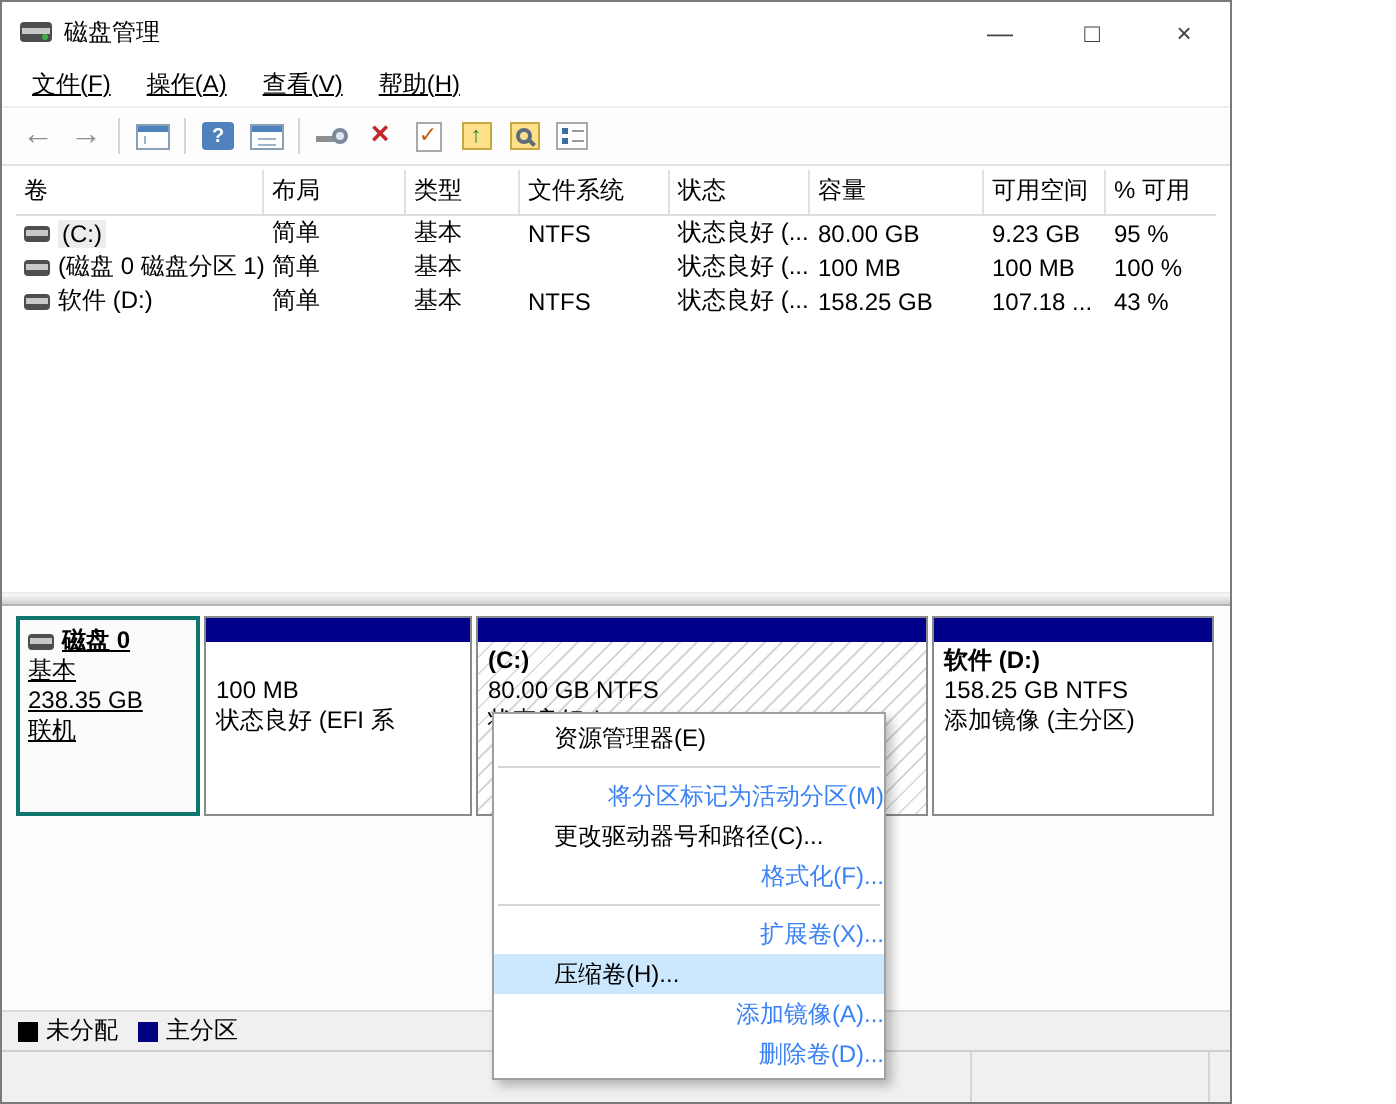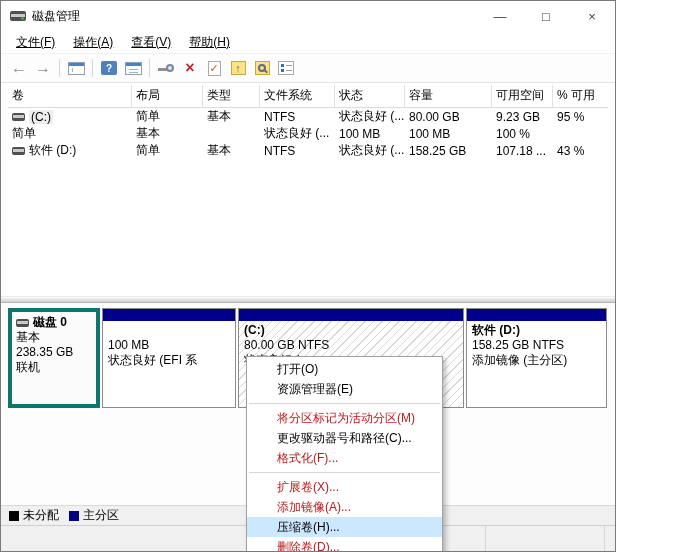--- a/index.html
+++ b/index.html
@@ -55,21 +55,21 @@
   .vol-head > div { padding:2px 4px 3px 4px; border-right:1px solid #e1e1e1; white-space:nowrap; overflow:hidden; }
   .vol-row > div { padding:1px 4px; height:17px; white-space:nowrap; overflow:hidden; display:flex; align-items:center; gap:4px; }
   .sel-box { background:#ededed; padding:0 2px; }
 
   
   .splitter { flex:0 0 6px; background:linear-gradient(#fafafa,#cfcfcf); border-bottom:1px solid #b5b5b5; }
 
   
   .graphic { flex:1 1 auto; background:#fdfdfd; padding:5px 8px 0 7px; position:relative; }
   .disk-row { display:flex; height:100px; }
-  .disk-info { width:92px; flex:0 0 92px; border:4px solid #0f766e; background:#fbfbfb; padding:3px 4px; line-height:15px; }
+  .disk-info { width:92px; flex:0 0 92px; border:2px solid #0f766e; background:#fbfbfb; padding:3px 4px; line-height:15px;text-decoration:underline; }
   .disk-info .dname { display:flex; align-items:center; gap:4px; font-weight:bold; }
   .part-area { flex:1; display:flex; margin-left:2px; gap:2px; }
   .part { border:1px solid #8a8a8a; background:#fff; display:flex; flex-direction:column; }
   .part-strip { height:12px; background:#00008b; flex:0 0 12px; }
   .part-body { flex:1; padding:2px 5px; line-height:15px; overflow:hidden; white-space:nowrap; }
   .part-body .plabel { font-weight:bold; min-height:15px; }
   .part.efi { width:134px; flex:0 0 134px; }
   .part.cdrive { width:226px; flex:0 0 226px; }
   .part.cdrive .part-body { background:repeating-linear-gradient(135deg,#ffffff 0 5px,#d8d8d8 5px 6px); }
   .part.ddrive { flex:1 1 auto; }
@@ -82,21 +82,21 @@
   .swatch.primary { background:#000080; }
   .statusbar { flex:0 0 26px; background:#f0f0f0; border-top:1px solid #cfcfcf; display:flex; }
   .status-seg { border-right:1px solid #d5d5d5; height:100%; }
   .status-seg.s1 { width:485px; }
   .status-seg.s2 { width:119px; }
   .status-seg.s3 { flex:1; border-right:none; }
 
   
   .ctx-menu { position:absolute; left:245px; top:355px; width:197px; background:#ffffff; border:1px solid #a0a0a0; box-shadow:3px 3px 5px rgba(0,0,0,.25); padding:2px 0; z-index:20; }
   .ctx-item { height:20px; line-height:20px; padding-left:30px; white-space:nowrap; cursor:default; }
-  .ctx-item.disabled { color:#b91c1c; }
+  .ctx-item.disabled { color:#3b82f6;text-align:right; }
   .ctx-item.highlight { background:#cce8ff; }
   .ctx-sep { height:1px; background:#d7d7d7; margin:4px 2px; }
 </style>
 </head>
 <body>
 
 <div class="window">
 
   <div class="titlebar">
     <span class="drive-icon green"></span>
@@ -185,20 +185,24 @@
       <div>基本</div>
       <div>NTFS</div>
       <div>状态良好 (...</div>
       <div>80.00 GB</div>
       <div>9.23 GB</div>
       <div>95 %</div>
       <div></div>
     </div>
 
     <div class="vol-grid vol-row">
+      <div>
+          <span class="drive-icon small"></span>
+          <span>(磁盘 0 磁盘分区 1)</span>
+        </div>
       <div>简单</div>
       <div>基本</div>
       <div></div>
       <div>状态良好 (...</div>
       <div>100 MB</div>
       <div>100 MB</div>
       <div>100 %</div>
       <div></div>
     </div>
 
@@ -271,26 +275,25 @@
     </span>
   </div>
 
   <div class="statusbar">
     <div class="status-seg s1"></div>
     <div class="status-seg s2"></div>
     <div class="status-seg s3"></div>
   </div>
 
   <div class="ctx-menu">
-    <div class="ctx-item">打开(O)</div>
     <div class="ctx-item">资源管理器(E)</div>
     <div class="ctx-sep"></div>
     <div class="ctx-item disabled">将分区标记为活动分区(M)</div>
     <div class="ctx-item">更改驱动器号和路径(C)...</div>
     <div class="ctx-item disabled">格式化(F)...</div>
     <div class="ctx-sep"></div>
     <div class="ctx-item disabled">扩展卷(X)...</div>
+    <div class="ctx-item highlight">压缩卷(H)...</div>
     <div class="ctx-item disabled">添加镜像(A)...</div>
-    <div class="ctx-item highlight">压缩卷(H)...</div>
     <div class="ctx-item disabled">删除卷(D)...</div>
   </div>
 
 </div>
 
 </body></html>

